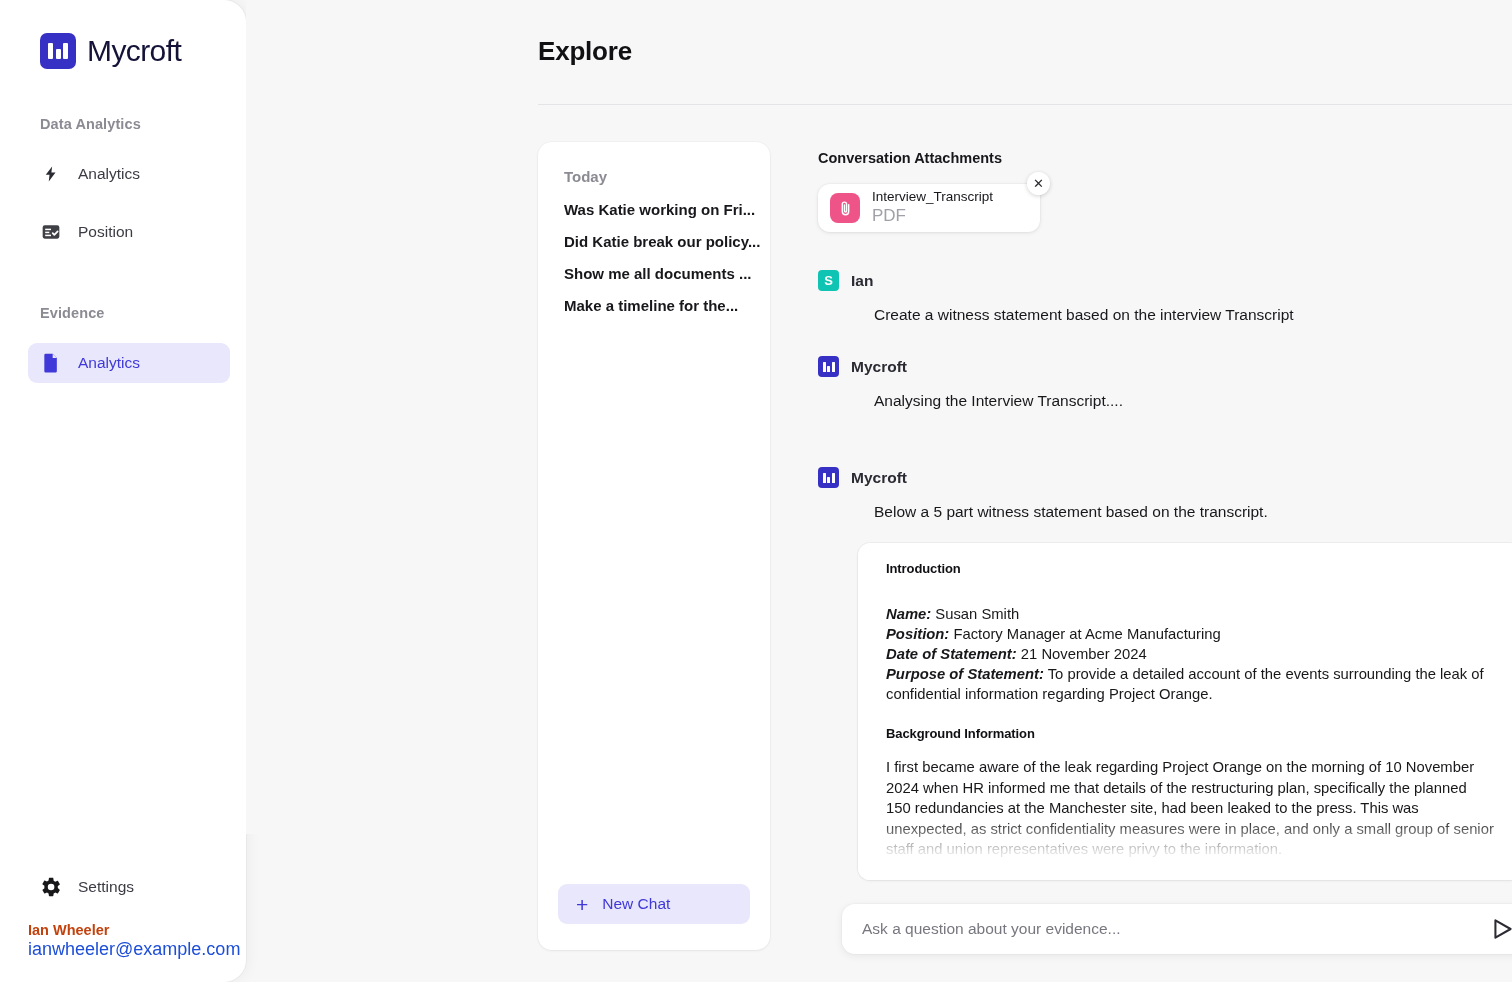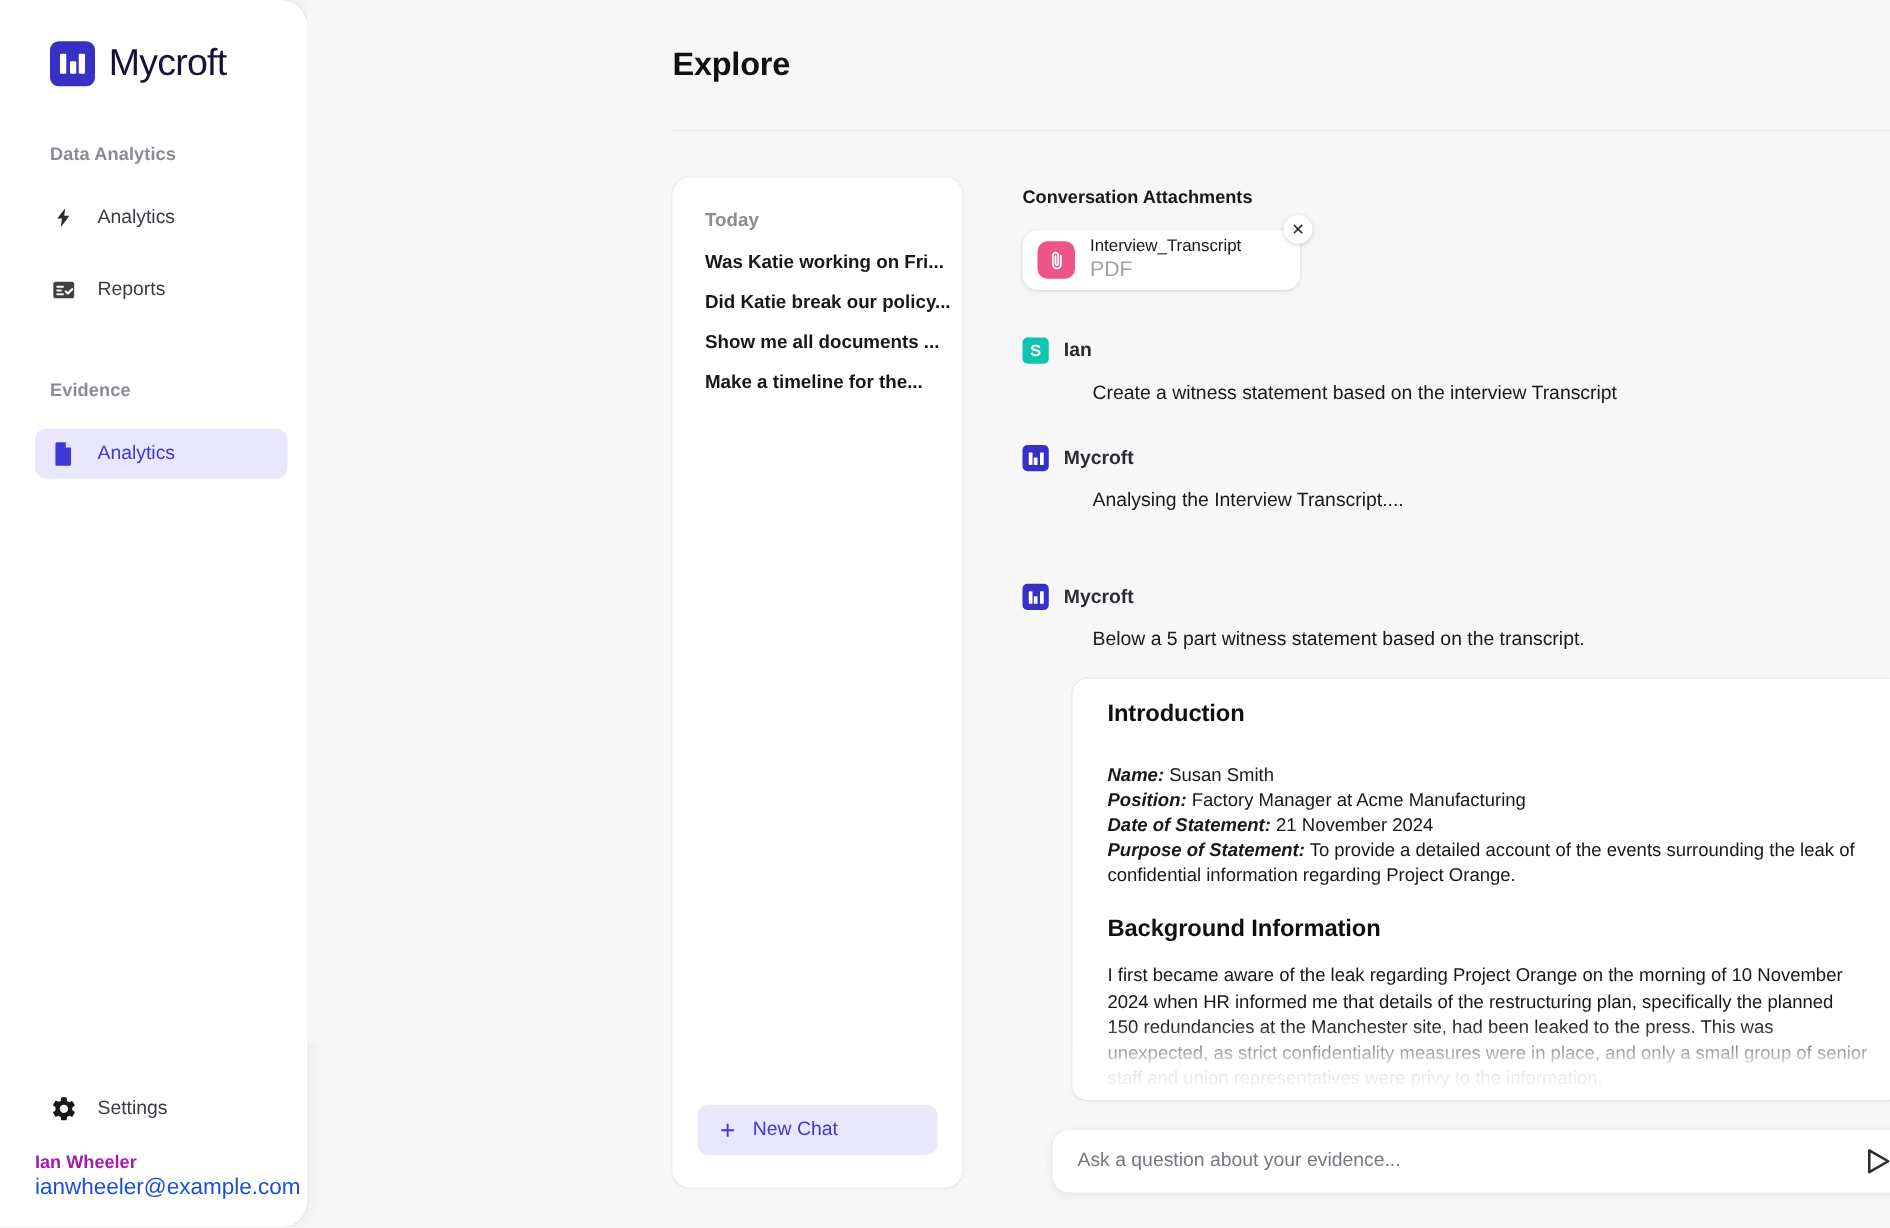--- a/index.html
+++ b/index.html
@@ -64,21 +64,21 @@
     font-weight: 400;
   }
   .nav-ico { width: 22px; height: 22px; display: flex; align-items: center; justify-content: center; flex: 0 0 22px; }
 
   .sidebar-footer { position: absolute; left: 0; bottom: 0; width: 100%; padding-bottom: 22px; }
   .settings-row {
     display: flex; align-items: center; gap: 16px;
     padding: 0 0 0 40px; cursor: pointer; margin-bottom: 24px;
   }
   .settings-label { font-size: 15.5px; color: #3b3b44; }
-  .user-name { font-size: 14.5px; font-weight: 700; color: #a21caf; padding-left: 28px; }
+  .user-name { font-size: 14.5px; font-weight: 700; color: #c2410c; padding-left: 28px; }
   .user-mail { font-size: 18px; color: #1d4ed8; padding-left: 28px; margin-top: 1px; }
 
   
   .main { flex: 1; height: 834px; position: relative; background: #f7f7f8; }
   .page-title {
     font-size: 26px; font-weight: 700; color: #111114;
     position: absolute; left: 292px; top: 36px; letter-spacing: -0.2px;
   }
   .header-rule {
     position: absolute; left: 292px; top: 104px; width: 1114px; height: 1px;
@@ -157,21 +157,21 @@
 
   
   .doccard {
     position: absolute; left: 612px; top: 543px;
     width: 664px; height: 337px;
     background: #ffffff; border-radius: 12px;
     box-shadow: 0 1px 3px rgba(0,0,0,0.06), 0 0 0 1px rgba(0,0,0,0.035);
     overflow: hidden;
   }
   .doc-inner { padding: 18px 28px 0 28px; }
-  .doc-h2 { font-size: 19px; font-weight: 700; color: #101014; letter-spacing: -0.1px; }
+  .doc-h2 { font-size: 13px; font-weight: 700; color: #101014; letter-spacing: -0.1px; }
   .doc-h2.second { margin-top: 22px; }
   .doc-meta { margin-top: 28px; font-size: 14.8px; color: #18181b; line-height: 20px; }
   .doc-meta b { font-weight: 700; font-style: italic; }
   .doc-para { margin-top: 16px; font-size: 14.8px; color: #18181b; line-height: 20.5px; }
   .doc-fade {
     position: absolute; left: 0; bottom: 0; width: 100%; height: 62px;
     background: linear-gradient(to bottom, rgba(255,255,255,0) 0%, rgba(255,255,255,0.86) 55%, #ffffff 100%);
     pointer-events: none;
   }
 
@@ -218,21 +218,21 @@
   <div class="nav-item second">
     <span class="nav-ico">
       <svg width="20" height="20" viewBox="0 0 24 24">
         <rect x="2" y="4" width="20" height="16" rx="2.5" fill="#3f3f46"></rect>
         <rect x="5" y="8" width="7" height="1.8" fill="#fff"></rect>
         <rect x="5" y="11.6" width="5" height="1.8" fill="#fff"></rect>
         <rect x="5" y="15.2" width="7" height="1.8" fill="#fff"></rect>
         <path d="M14 13.4l2 2 4-4.2" stroke="#fff" stroke-width="2.1" fill="none" stroke-linecap="round" stroke-linejoin="round"></path>
       </svg>
     </span>
-    <span>Reports</span>
+    <span>Position</span>
   </div>
 
   <div class="nav-section-title sec-evid">Evidence</div>
 
   <div class="nav-item first active">
     <span class="nav-ico">
       <svg width="18" height="20" viewBox="0 0 20 24" fill="#4038d8">
         <path d="M3 1h9l5 5v16a1.5 1.5 0 0 1-1.5 1.5h-12A1.5 1.5 0 0 1 2 22V2.5A1.5 1.5 0 0 1 3.5 1z"></path>
         <path d="M12 1l5 5h-5z" fill="#e8e7fb"></path>
       </svg>

